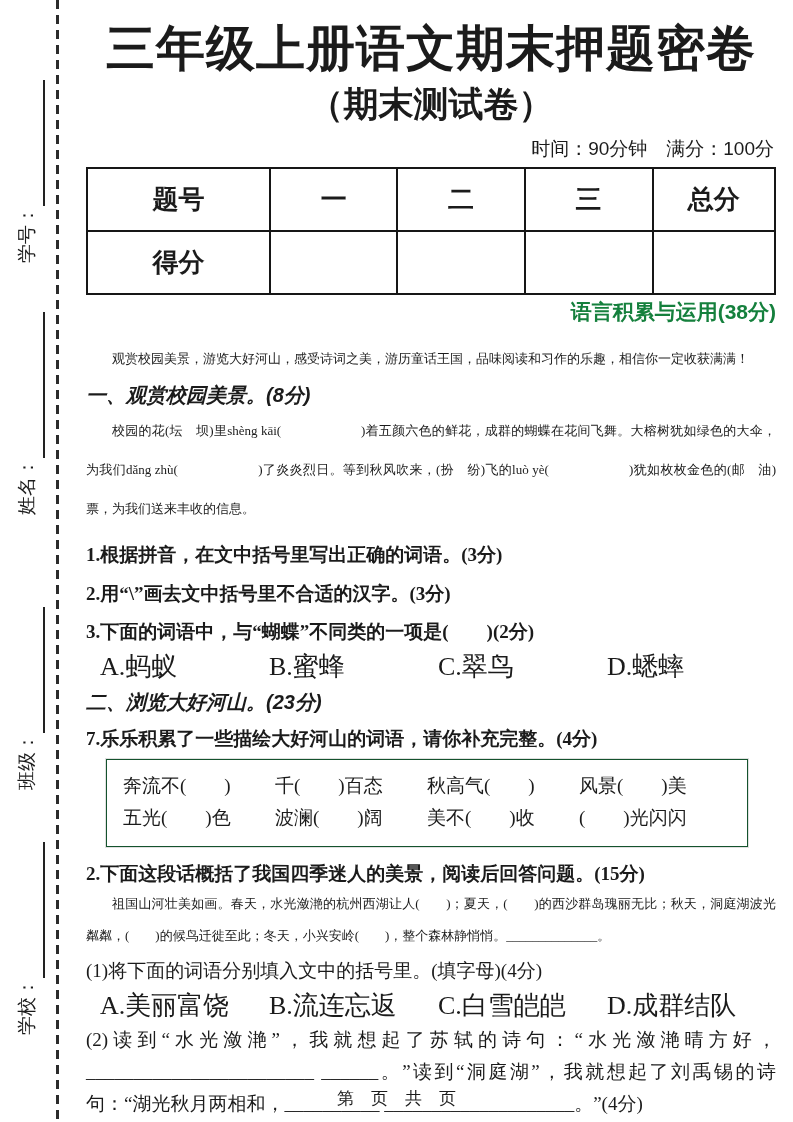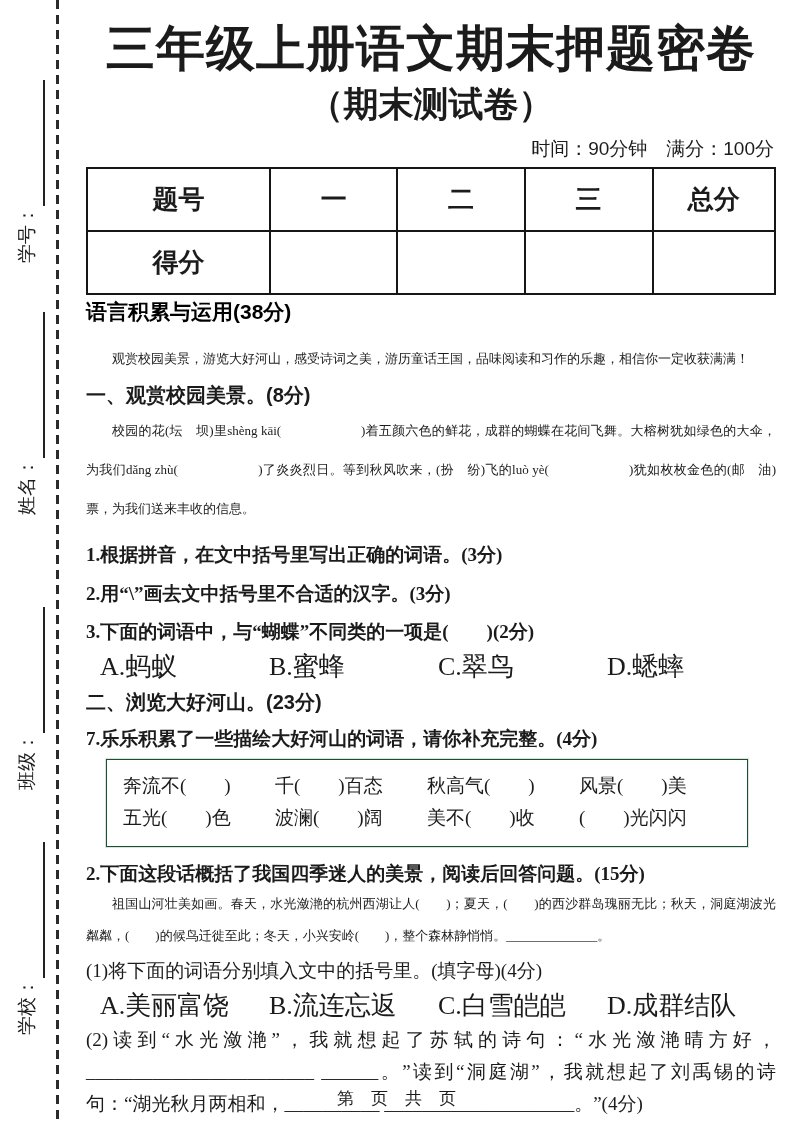--- a/index.html
+++ b/index.html
@@ -36,28 +36,28 @@
   .meta {
     text-align:right; font-size:19px; margin:10px 2px 5px 0;
     font-family:"Liberation Sans", sans-serif;
   }
   table.score { width:100%; border-collapse:collapse; table-layout:fixed; }
   table.score td {
     border:2px solid #161616; height:35px; padding:13px; text-align:center;
     font-family:"Liberation Sans", sans-serif; font-weight:bold; font-size:26px;
   }
   .banner {
-    text-align:left; font-family:"Liberation Sans", sans-serif;
-    font-weight:bold; font-size:21px; color:#000000; margin:3px 0 19px;
+    text-align:right; font-family:"Liberation Sans", sans-serif;
+    font-weight:bold; font-size:21px; color:#15803d; margin:3px 0 19px;
   }
   p { margin:0; }
   .indent { text-indent:2em; }
   .fs { font-size:13px; }
   .intro { line-height:27px; margin-top:2px; text-align:justify; }
-  .heading { font-family:"Liberation Sans", sans-serif; font-weight:bold; font-size:20px; margin-top:10px; }
+  .heading { font-family:"Liberation Sans", sans-serif; font-weight:bold; font-size:20px; margin-top:10px;font-style:italic; }
   .passage1 { line-height:39px; margin-top:2px; text-align:justify; }
   .stem { font-size:19px; line-height:25px; }
   .stem.bold { font-weight:bold; }
   .mt14 { margin-top:14px; }
   .mt13 { margin-top:13px; }
   .mt10 { margin-top:10px; }
   .mt8  { margin-top:8px; }
   .mt6  { margin-top:6px; }
   .options { display:flex; font-size:26px; line-height:25px; margin:10px 0 0 14px; }
   .options span { flex:1; }

